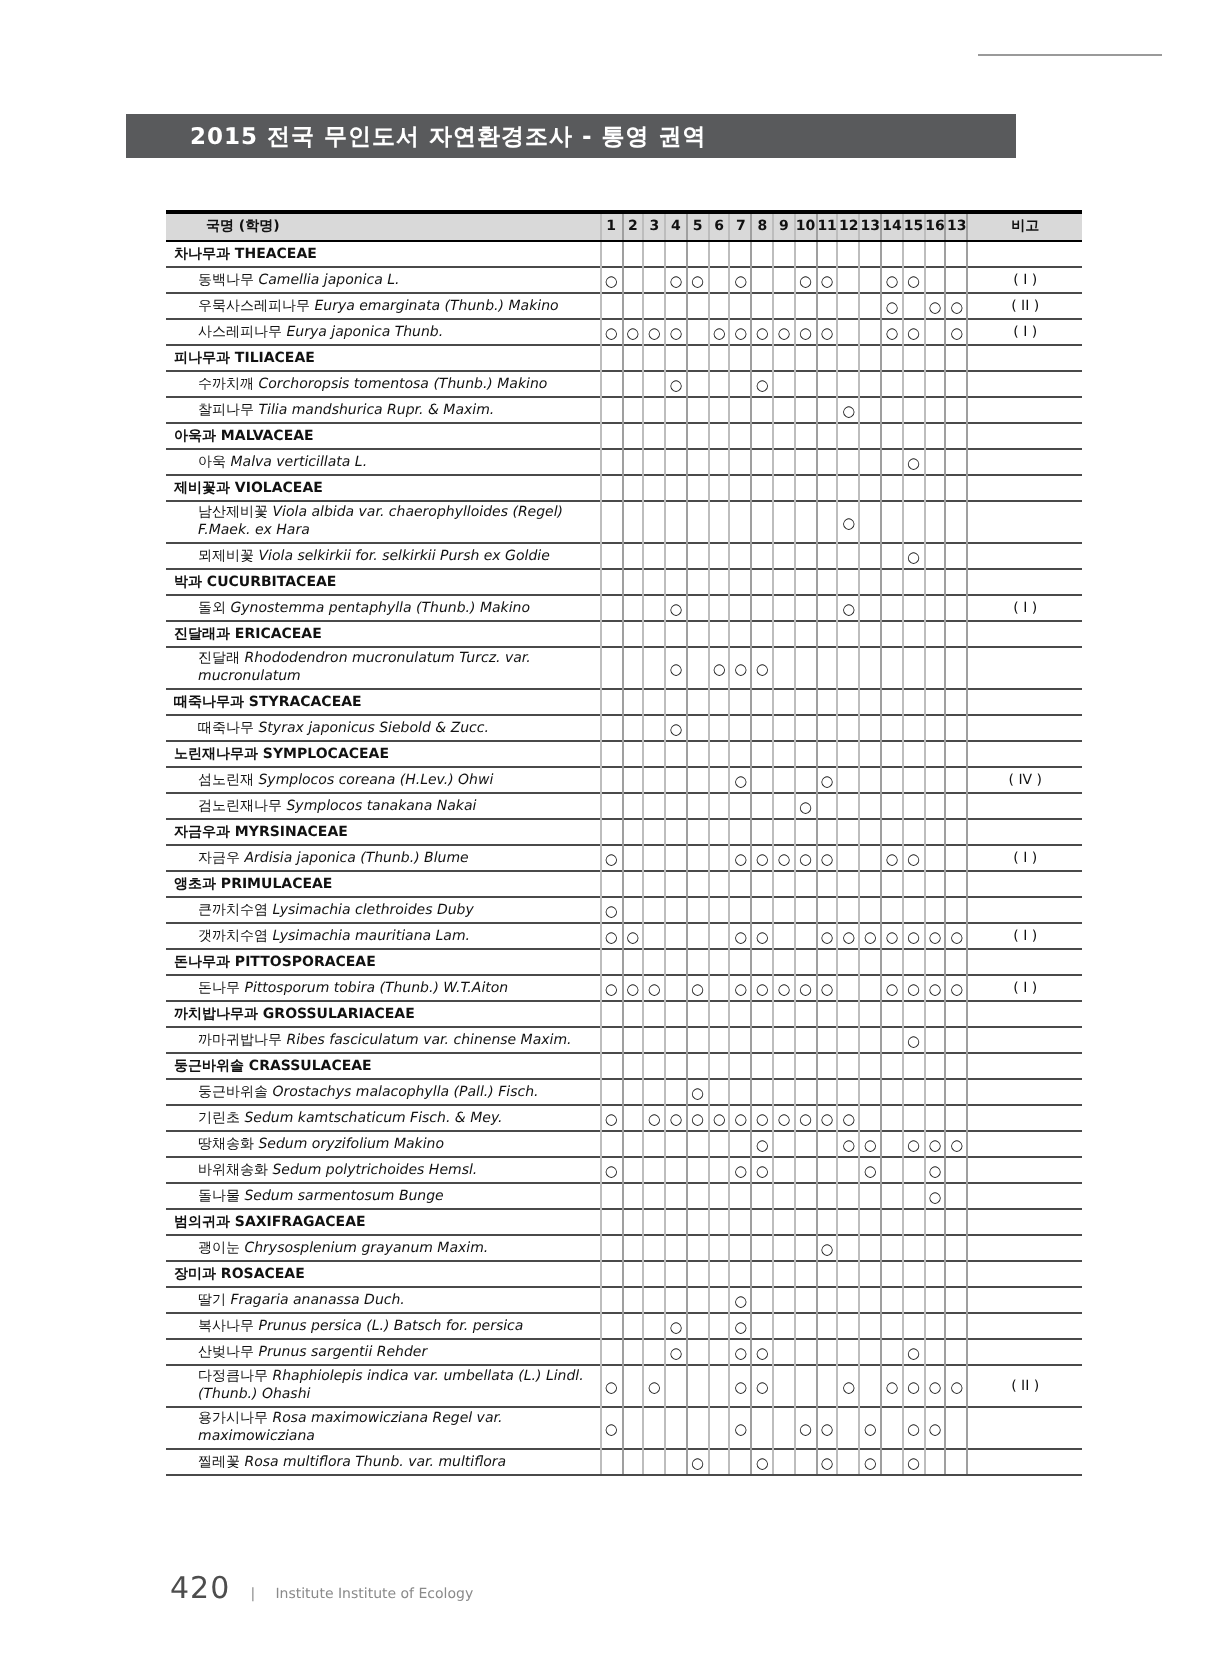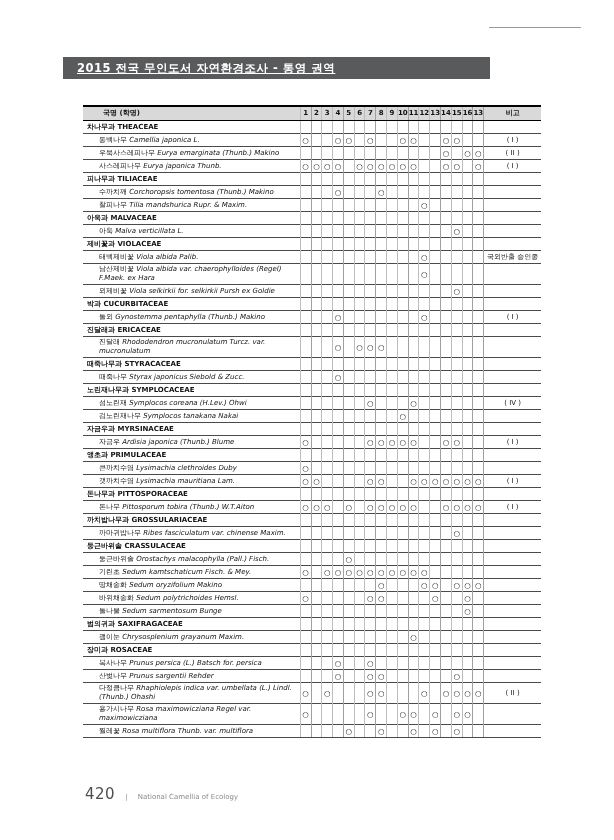--- a/index.html
+++ b/index.html
@@ -5,21 +5,21 @@
   html,body { margin:0; padding:0; background:#e8e8e8; }
   .page {
     position:relative; width:614px; height:840px; margin:0 auto;
     background:#ffffff; font-family:"DejaVu Sans", sans-serif; color:#111;
     overflow:hidden; box-shadow:0 0 4px rgba(0,0,0,.3);
   }
   .top-rule { position:absolute; left:489px; top:27px; width:92px; height:1px; background:#9a9a9a; }
   .banner {
     position:absolute; left:63px; top:57px; width:413px; height:22px;
     background:#595a5c; color:#ffffff; font-size:11.5px; font-weight:bold;
-    line-height:22px; padding-left:14px; letter-spacing:0.5px; white-space:nowrap;text-decoration:underline;
+    line-height:22px; padding-left:32px; letter-spacing:0.5px; white-space:nowrap;
   }
   table.sp {
     position:absolute; left:83px; top:105px; width:458px;
     border-collapse:collapse; table-layout:fixed;
   }
   table.sp col.name-col   { width:217px; }
   table.sp col.site-col   { width:10.8px; }
   table.sp col.remark-col { width:57px; }
   table.sp th, table.sp td {
     border-top:1px solid #4a4a4a;
@@ -305,41 +305,20 @@
           <td class="site thick"></td>
           <td class="site"></td>
           <td class="site"></td>
           <td class="site thick"></td>
           <td class="site"></td>
           <td class="site"></td>
           <td class="site thick"></td>
           <td class="remark thick"></td>
         </tr>
         <tr class="species">
-          <td class="name">태백제비꽃 <i>Viola albida Palib.</i></td>
-          <td class="site"></td>
-          <td class="site thick"></td>
-          <td class="site"></td>
-          <td class="site"></td>
-          <td class="site thick"></td>
-          <td class="site"></td>
-          <td class="site"></td>
-          <td class="site thick"></td>
-          <td class="site"></td>
-          <td class="site"></td>
-          <td class="site thick"></td>
-          <td class="site">○</td>
-          <td class="site"></td>
-          <td class="site thick"></td>
-          <td class="site"></td>
-          <td class="site"></td>
-          <td class="site thick"></td>
-          <td class="remark thick">국외반출 승인종</td>
-        </tr>
-        <tr class="species">
           <td class="name">남산제비꽃 <i>Viola albida var. chaerophylloides (Regel) F.Maek. ex Hara</i></td>
           <td class="site"></td>
           <td class="site thick"></td>
           <td class="site"></td>
           <td class="site"></td>
           <td class="site thick"></td>
           <td class="site"></td>
           <td class="site"></td>
           <td class="site thick"></td>
           <td class="site"></td>
@@ -922,20 +901,41 @@
         </tr>
         <tr class="family">
           <td class="name">장미과 ROSACEAE</td>
           <td class="site"></td>
           <td class="site thick"></td>
           <td class="site"></td>
           <td class="site"></td>
           <td class="site thick"></td>
           <td class="site"></td>
           <td class="site"></td>
+          <td class="site thick"></td>
+          <td class="site"></td>
+          <td class="site"></td>
+          <td class="site thick"></td>
+          <td class="site"></td>
+          <td class="site"></td>
+          <td class="site thick"></td>
+          <td class="site"></td>
+          <td class="site"></td>
+          <td class="site thick"></td>
+          <td class="remark thick"></td>
+        </tr>
+        <tr class="species">
+          <td class="name">딸기 <i>Fragaria ananassa Duch.</i></td>
+          <td class="site"></td>
+          <td class="site thick"></td>
+          <td class="site"></td>
+          <td class="site"></td>
+          <td class="site thick"></td>
+          <td class="site"></td>
+          <td class="site">○</td>
           <td class="site thick"></td>
           <td class="site"></td>
           <td class="site"></td>
           <td class="site thick"></td>
           <td class="site"></td>
           <td class="site"></td>
           <td class="site thick"></td>
           <td class="site"></td>
           <td class="site"></td>
           <td class="site thick"></td>
@@ -1045,15 +1045,15 @@
           <td class="site"></td>
           <td class="site thick"></td>
           <td class="remark thick"></td>
         </tr>
       </tbody>
   </table>
 
   <div class="footer">
     <span class="pageno">420</span>
     <span class="sep">|</span>
-    <span class="org">National Camellia of Ecology</span>
+    <span class="org">Institute Institute of Ecology</span>
   </div>
 </div>
 
 </body></html>

